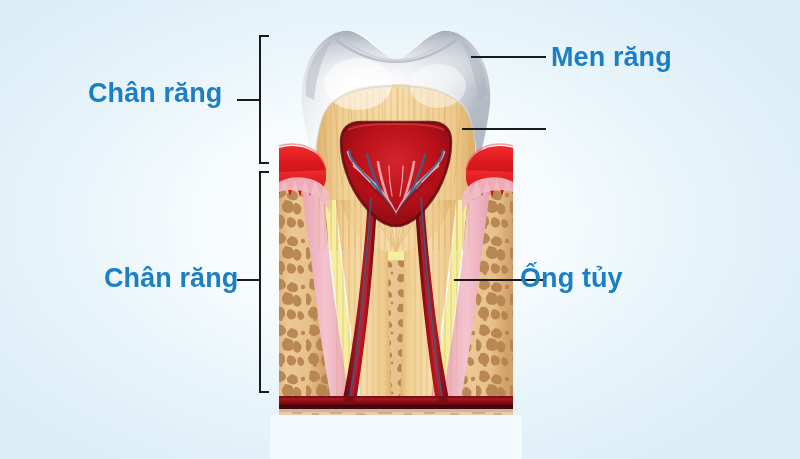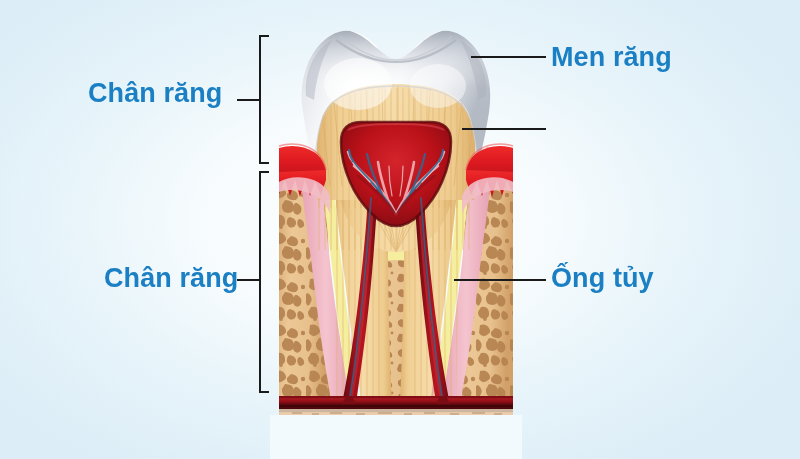--- a/index.html
+++ b/index.html
@@ -29,21 +29,21 @@
     font-size: 27px;
     letter-spacing: 0.1px;
     white-space: nowrap;
     line-height: 1;
     text-align: center;
   }
   #label-than-rang { left: 88px;  top: 80px; }
   #label-chan-rang { left: 104px;  top: 265px; }
   #label-men-rang  { left: 551px; top: 44px; }
   #label-nga-rang  { left: 551px; top: 115px; }
-  #label-ong-tuy   { left: 551px; top: 265px; }
+  #label-ong-tuy   { left: 520px; top: 265px; }
 
   #art-layer, #lines-layer {
     position: absolute;
     left: 0; top: 0;
     width: 800px;
     height: 459px;
   }
   #lines-layer { pointer-events: none; }
 </style>
 </head>

